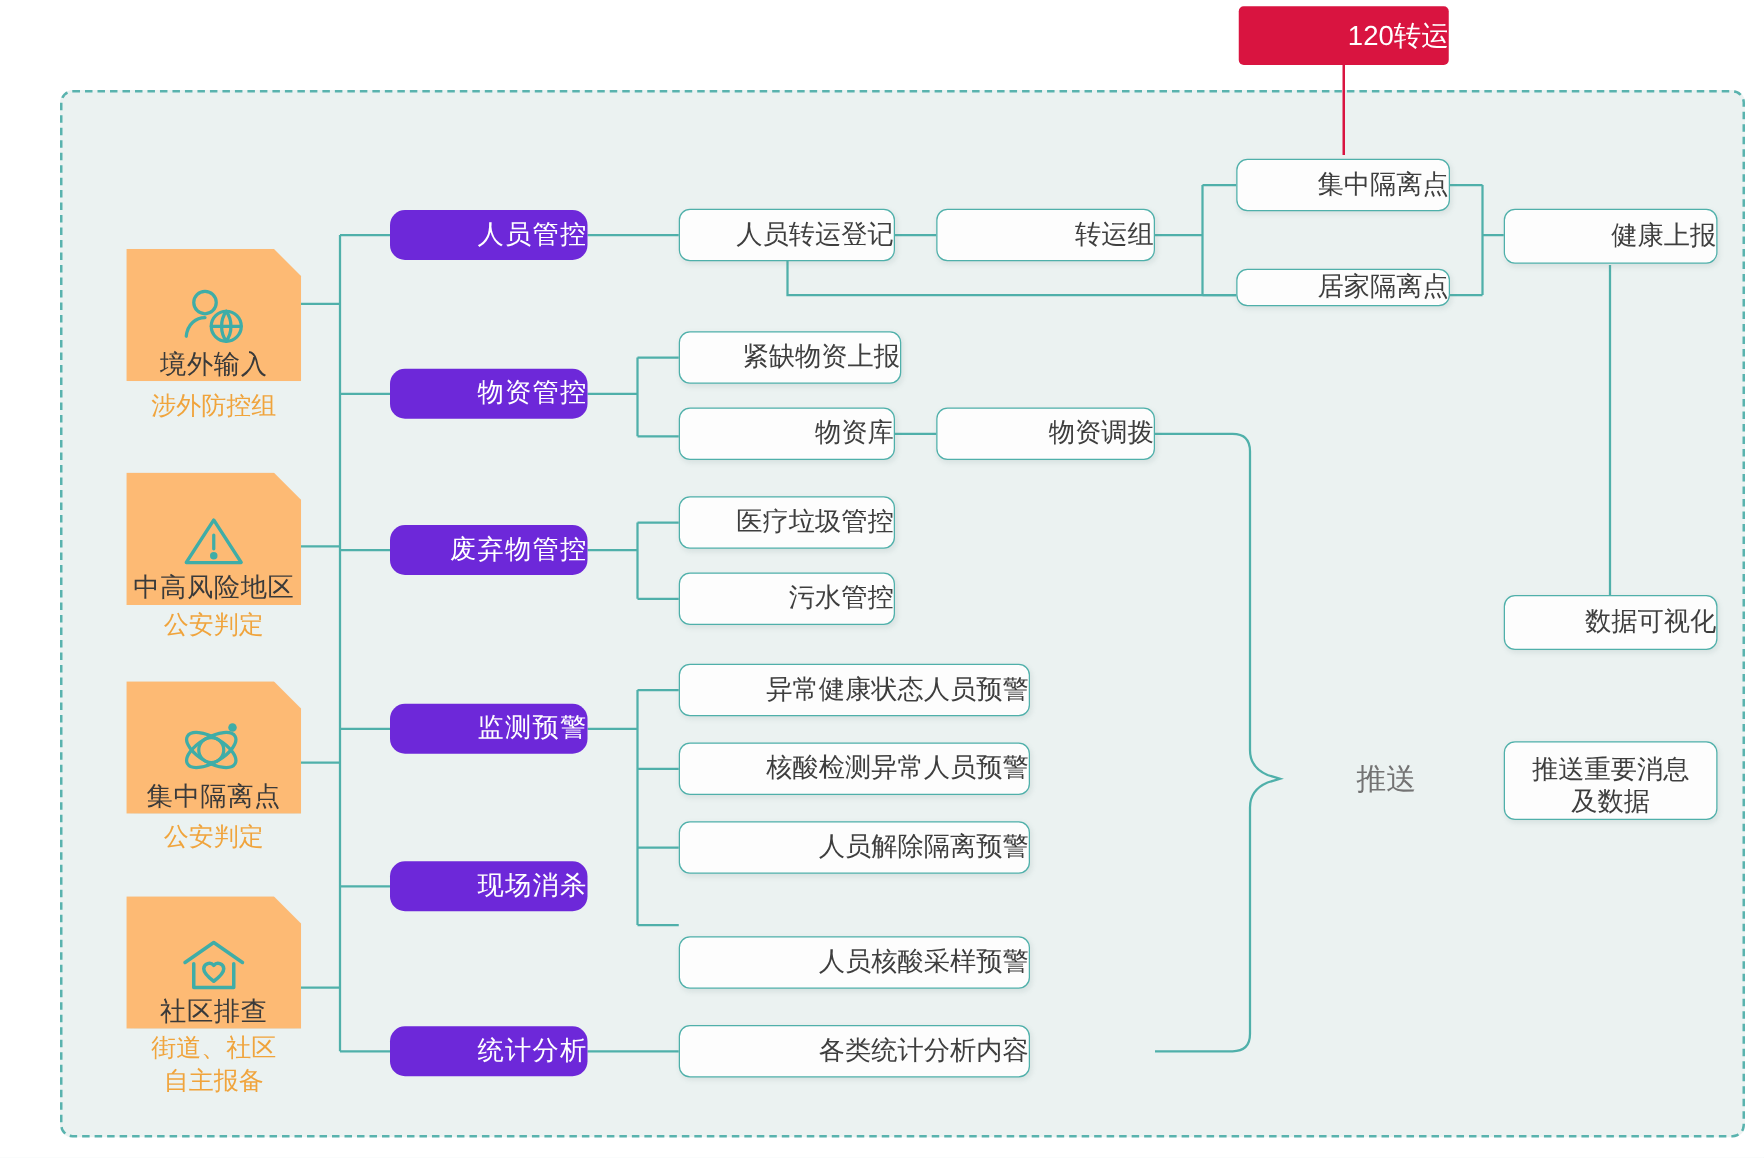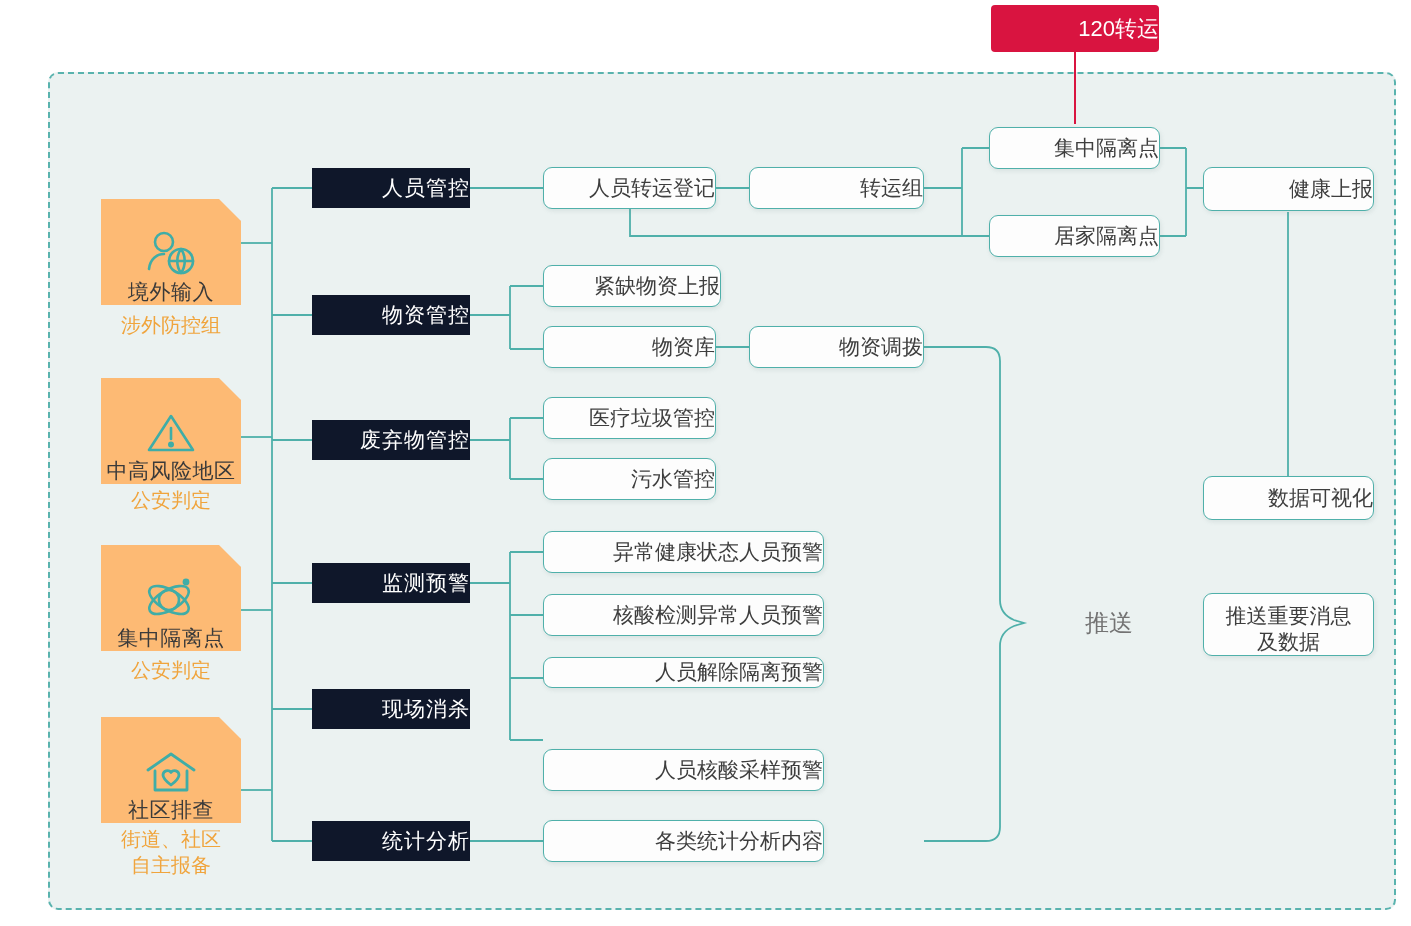--- a/index.html
+++ b/index.html
@@ -18,21 +18,21 @@
   
   .src-card{background:#fdba74;width:140px;height:106px;flex-direction:column;
     gap:2px;box-shadow:2px 3px 6px rgba(120,140,140,.20);
     clip-path:polygon(0 0, calc(100% - 22px) 0, 100% 22px, 100% 100%, 0 100%);}
   .src-card .ico{height:48px;display:flex;align-items:flex-end;justify-content:center;}
   .src-card .ttl{font-size:21px;color:#3a3a3a;letter-spacing:.5px;}
   .src-sub{position:absolute;text-align:center;color:#f0a43c;font-size:20px;
     line-height:1.3;width:180px;}
 
   
-  .cat{background:#0f172a;color:#ffffff;font-size:21px;border-radius:0;
+  .cat{background:#6d28d9;color:#ffffff;font-size:21px;border-radius:12px;
        width:158px;height:40px;letter-spacing:1px;}
 
   
   .leaf{background:#fdfdfd;border:1.6px solid #4fb0aa;border-radius:9px;
         color:#3e3e3e;font-size:21px;box-shadow:1px 2px 4px rgba(120,140,140,.16);}
 
   
   .red{background:#d91440;color:#fff;font-size:22px;border-radius:4px;}
 
   .freetext{position:absolute;color:#737373;font-size:24px;}
@@ -181,21 +181,21 @@
   <div class="node cat" style="left:312px;top:821px;">
     <span>统计分析</span>
     </div>
   <div class="node leaf" style="left:749px;top:167px;width:175px;height:42px;">
     <span>转运组</span>
     </div>
 
   <div class="node leaf" style="left:989px;top:127px;width:171px;height:42px;">
     <span>集中隔离点</span>
     </div>
-  <div class="node leaf" style="left:989px;top:215px;width:171px;height:42px;">
+  <div class="node leaf" style="left:989px;top:215px;width:171px;height:30px;">
     <span>居家隔离点</span>
     </div>
 
   <div class="node leaf" style="left:1203px;top:167px;width:171px;height:44px;">
     <span>健康上报</span>
     </div>
 
   <div class="node leaf" style="left:543px;top:265px;width:178px;height:42px;">
     <span>紧缺物资上报</span>
     </div>
@@ -212,21 +212,21 @@
   <div class="node leaf" style="left:543px;top:458px;width:173px;height:42px;">
     <span>污水管控</span>
     </div>
 
   <div class="node leaf" style="left:543px;top:531px;width:281px;height:42px;">
     <span>异常健康状态人员预警</span>
     </div>
   <div class="node leaf" style="left:543px;top:594px;width:281px;height:42px;">
     <span>核酸检测异常人员预警</span>
     </div>
-  <div class="node leaf" style="left:543px;top:657px;width:281px;height:31px;">
+  <div class="node leaf" style="left:543px;top:657px;width:281px;height:42px;">
     <span>人员解除隔离预警</span>
     </div>
   <div class="node leaf" style="left:543px;top:749px;width:281px;height:42px;">
     <span>人员核酸采样预警</span>
     </div>
 
   <div class="node leaf" style="left:543px;top:820px;width:281px;height:42px;">
     <span>各类统计分析内容</span>
     </div>
 

